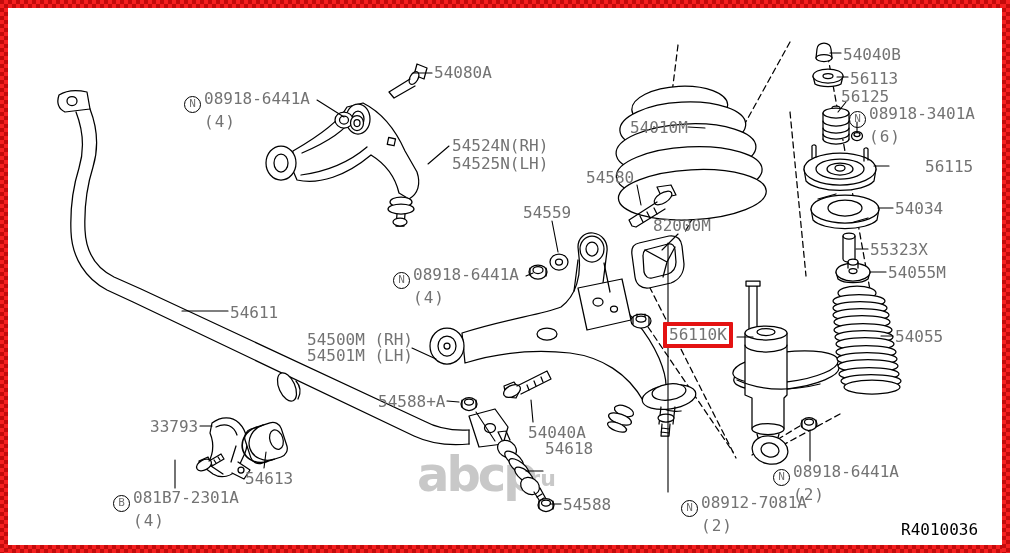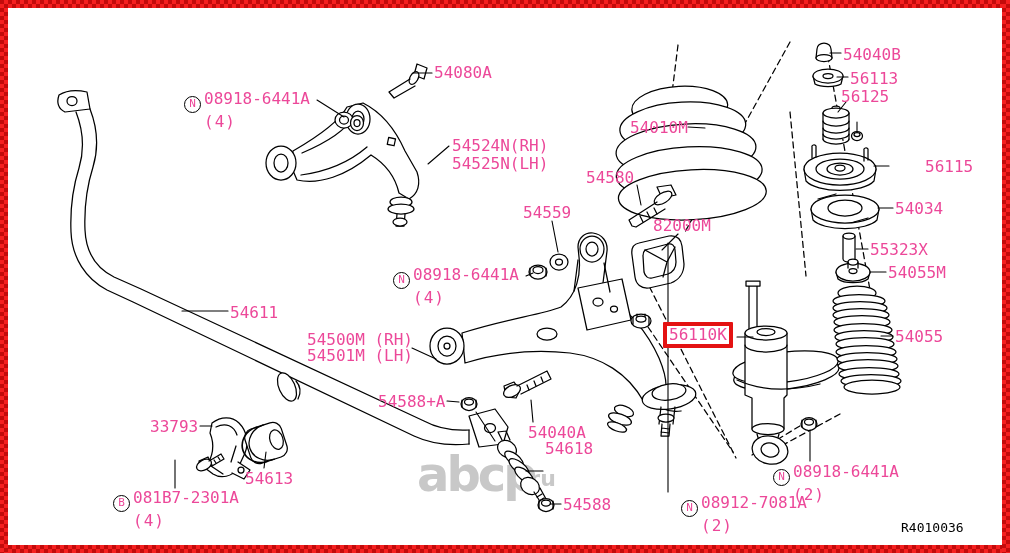--- a/index.html
+++ b/index.html
@@ -15,33 +15,33 @@
   .bs-top    { left:0; top:0; width:1010px; height:8px; }
   .bs-bottom { left:0; top:545px; width:1010px; height:8px; }
   .bs-left   { left:0; top:0; width:8px; height:553px; }
   .bs-right  { left:1002px; top:0; width:8px; height:553px; }
   .wm { position:absolute; z-index:1; color:#c8c8c8; font-family:"DejaVu Sans", sans-serif; font-weight:bold; }
   .wm-main   { left:417px; top:446px; font-size:48px; letter-spacing:-3px; }
   .wm-suffix { left:521px; top:466px; font-size:22px; }
   svg.art { position:absolute; left:0; top:0; z-index:2; }
   .label {
     position:absolute; z-index:10; font-size:16px; line-height:17px;
-    color:#ec4899; white-space:nowrap; cursor:pointer;
+    color:#737373; white-space:nowrap; cursor:pointer;
   }
   .label .qty { margin-left:20px; letter-spacing:1px; }
   .circ {
     display:inline-block; width:17px; height:17px; box-sizing:border-box;
     border:1.5px solid #000; border-radius:50%; font-size:11px; line-height:13px;
     text-align:center; vertical-align:-3px; margin-right:3px;
   }
   .hl {
     border:4px solid #e41212; background:#fff; padding:0px 2px 1px 2px;
     border-radius:1px;
   }
-  .code { position:absolute; z-index:10; font-size:13px; color:#000; }
+  .code { position:absolute; z-index:10; font-size:16px; color:#000; }
 </style>
 </head>
 <body>
 
 <div class="frame">
 
   <div class="bstrip bs-top"></div>
   <div class="bstrip bs-bottom"></div>
   <div class="bstrip bs-left"></div>
   <div class="bstrip bs-right"></div>
@@ -313,20 +313,24 @@
     <div class="qty">(4)</div>
   </div>
 
   <div class="label" style="left:452px;top:137px"><span>54524N(RH)</span></div>
   <div class="label" style="left:452px;top:155px"><span>54525N(LH)</span></div>
   <div class="label" style="left:630px;top:119px"><span>54010M</span></div>
   <div class="label" style="left:843px;top:46px"><span>54040B</span></div>
   <div class="label" style="left:850px;top:70px"><span>56113</span></div>
   <div class="label" style="left:841px;top:88px"><span>56125</span></div>
 
+  <div class="label" style="left:849px;top:105px">
+    <span class="circ">N</span><span>08918-3401A</span>
+    <div class="qty">(6)</div>
+  </div>
 
   <div class="label" style="left:925px;top:158px"><span>56115</span></div>
   <div class="label" style="left:895px;top:200px"><span>54034</span></div>
   <div class="label" style="left:870px;top:241px"><span>55323X</span></div>
   <div class="label" style="left:888px;top:264px"><span>54055M</span></div>
   <div class="label" style="left:895px;top:328px"><span>54055</span></div>
   <div class="label" style="left:586px;top:169px"><span>54580</span></div>
   <div class="label" style="left:523px;top:204px"><span>54559</span></div>
   <div class="label" style="left:653px;top:217px"><span>82000M</span></div>
 

